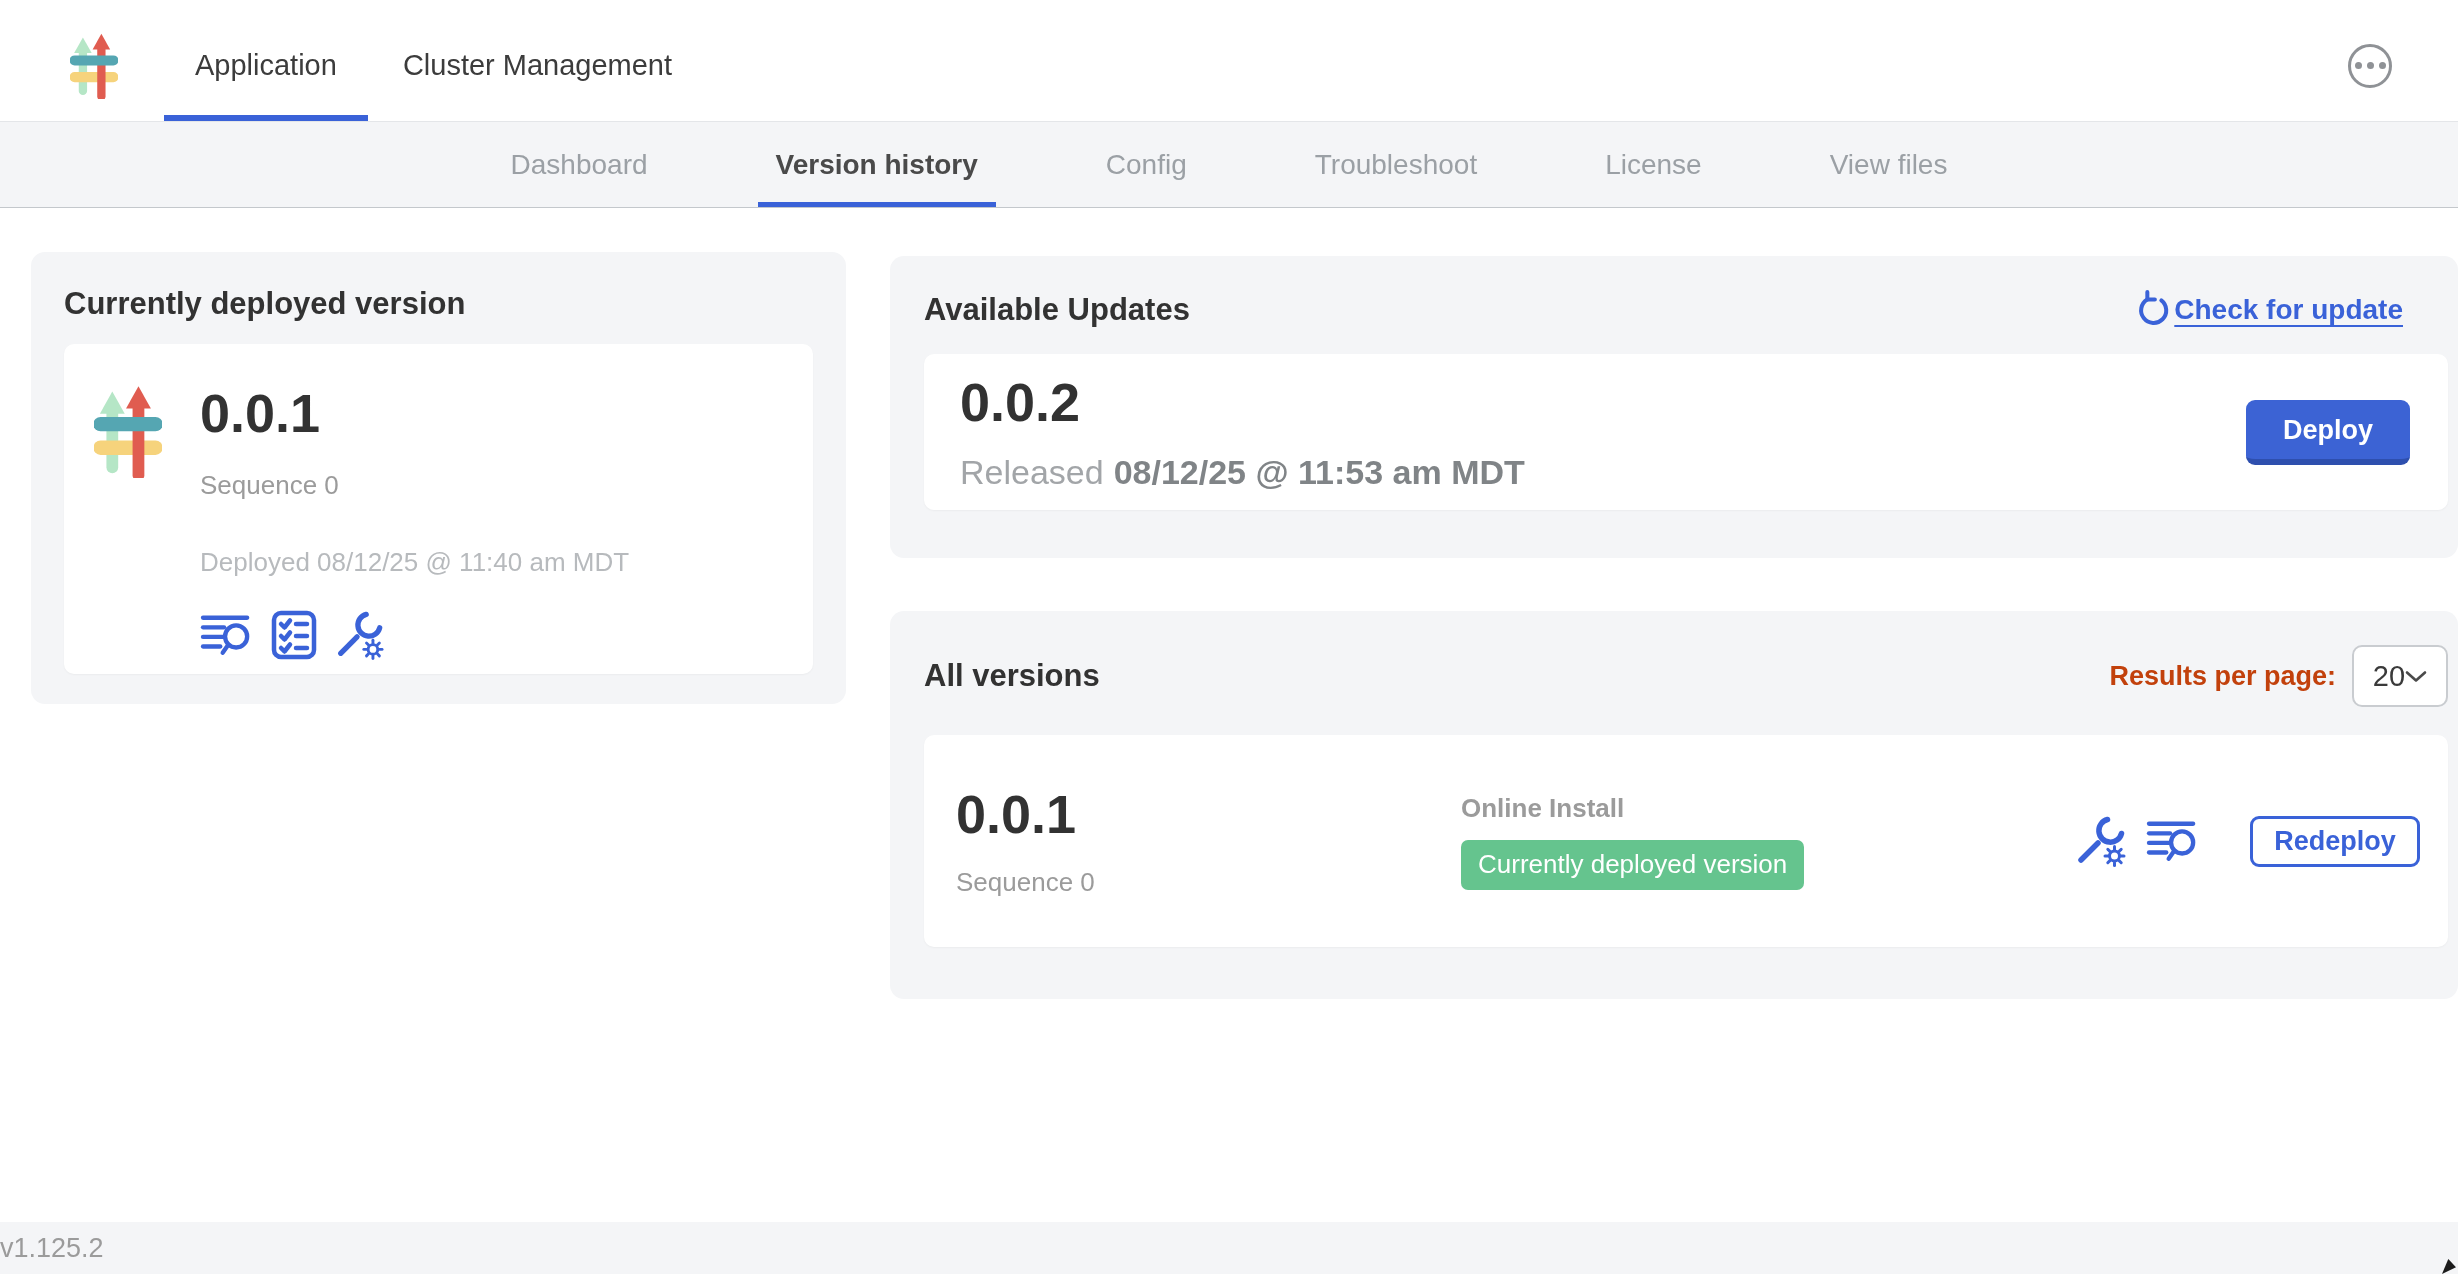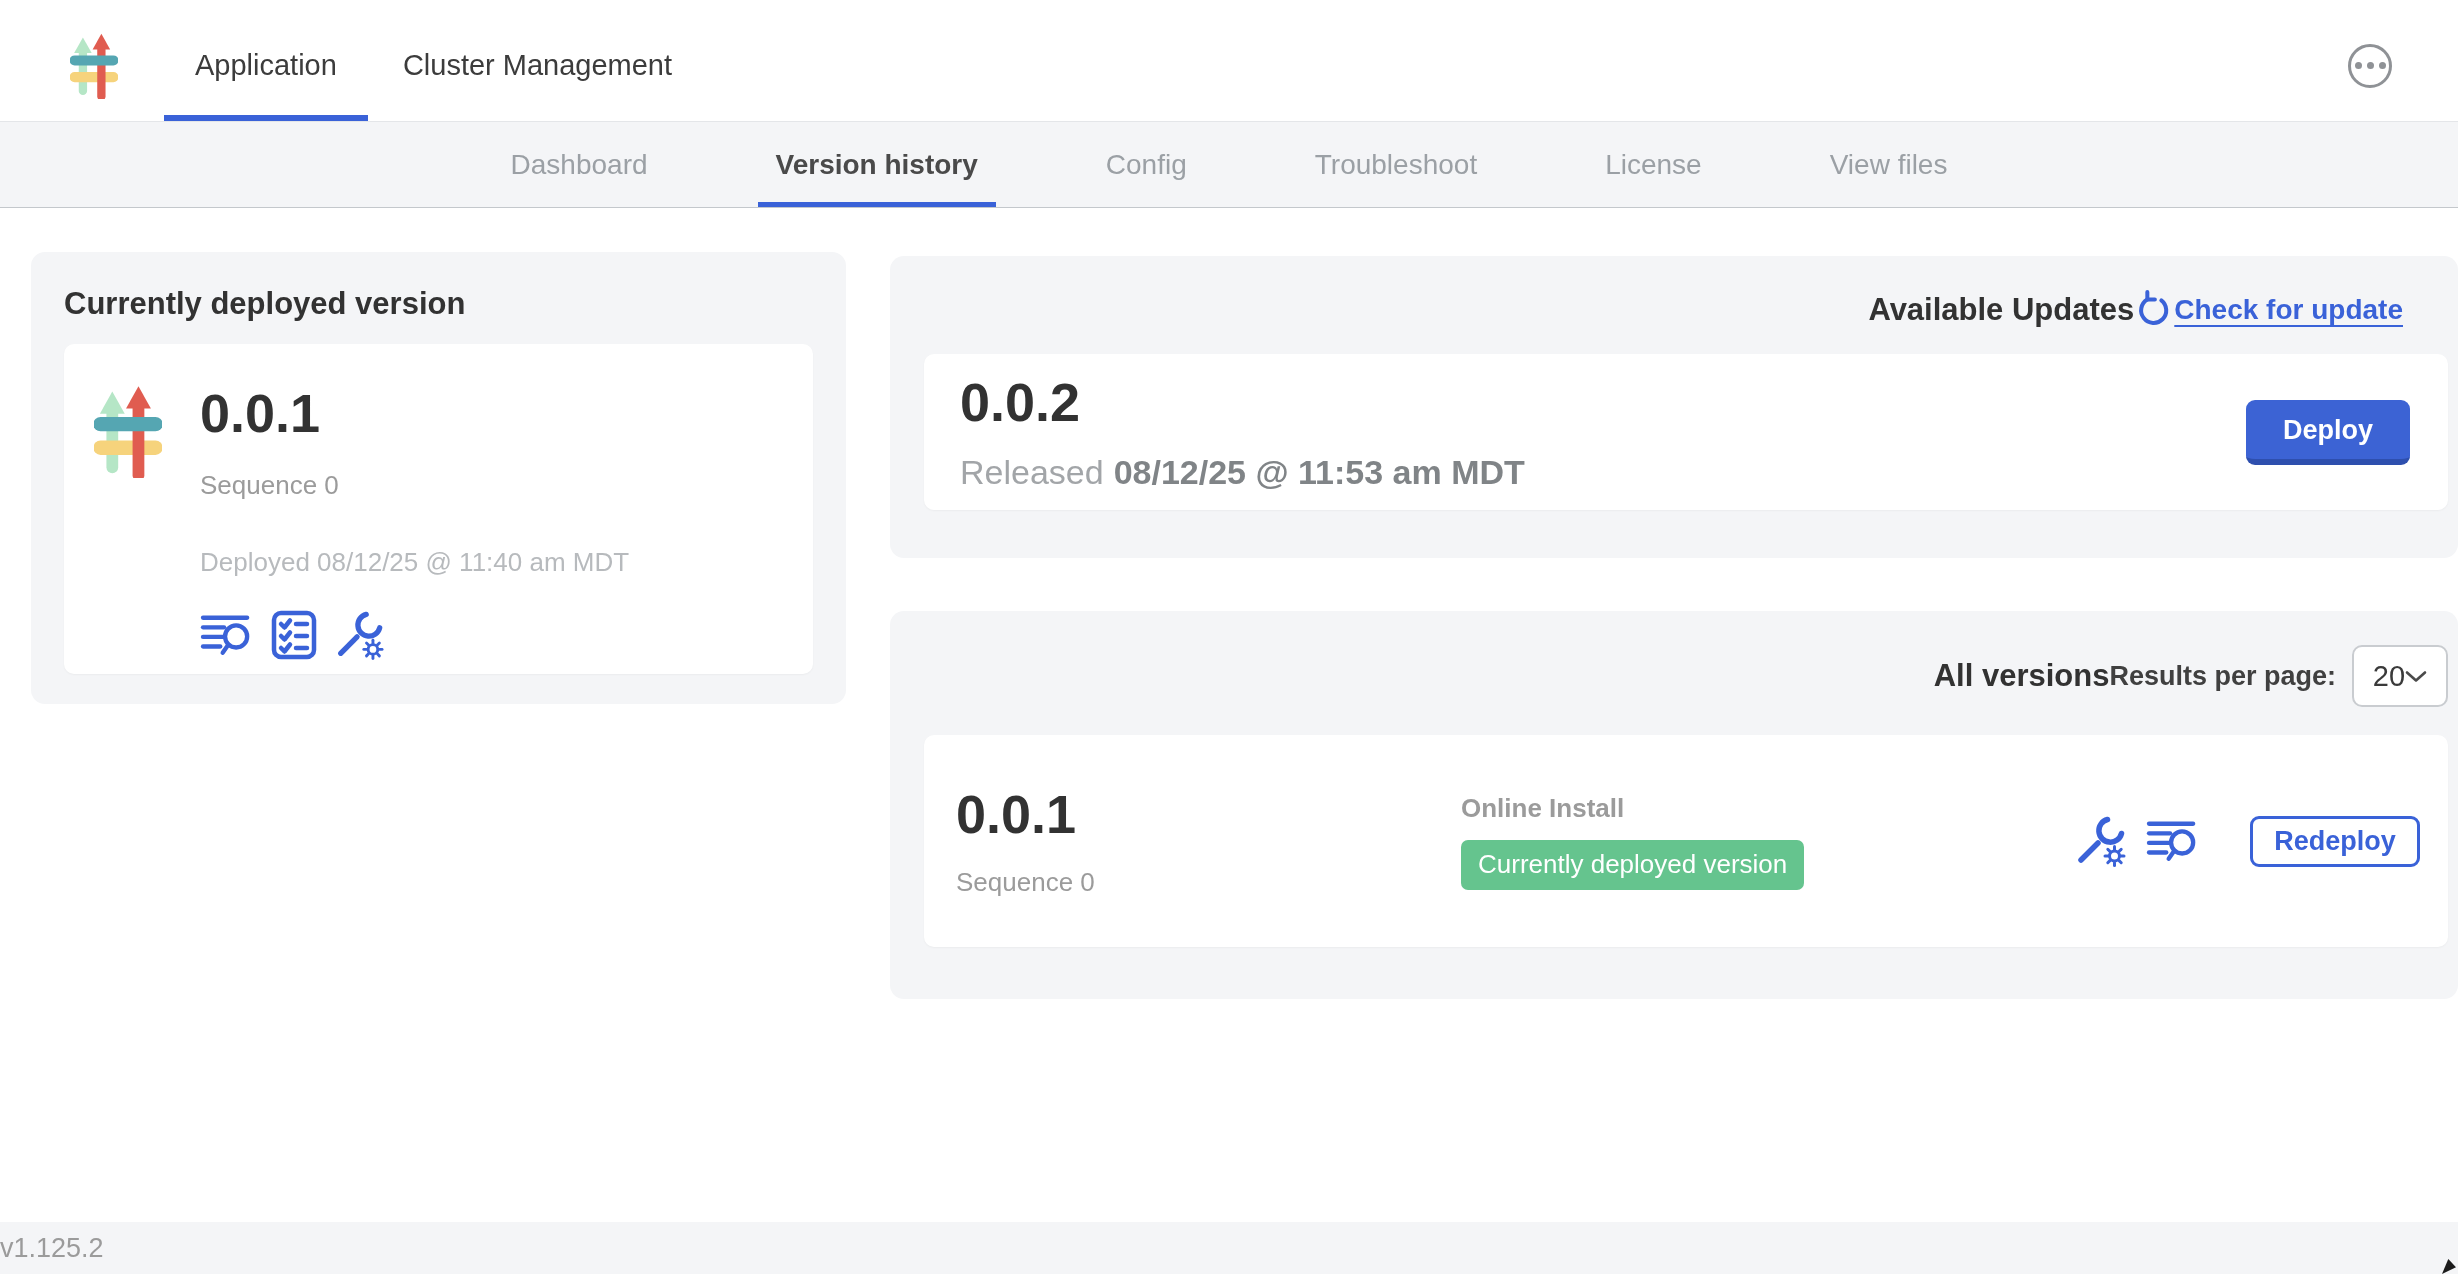--- a/index.html
+++ b/index.html
@@ -58,40 +58,40 @@
   .big-version{ font-size:54px; line-height:58px; font-weight:700; color:#323232; }
   .deployed-body .big-version{ margin-top:12px; }
   .seq-text{ margin-top:28px; font-size:26px; color:#9b9b9b; }
   .deployed-date{ margin-top:46px; font-size:26px; color:#b7babd; }
   .icon-row{ margin-top:32px; display:flex; align-items:center; gap:17px; }
   .icon-row svg, .row-icons svg { display:block; cursor:pointer; }
 
   
   .right-col{ flex:1; margin-left:44px; margin-top:48px; }
   .updates-card{ padding:34px 10px 48px 34px; }
-  .card-head{ display:flex; align-items:center; justify-content:flex-end; }
+  .card-head{ display:flex; align-items:center; justify-content:space-between; }
   .check-link{ display:flex; align-items:center; margin-right:45px; cursor:pointer; }
   .check-link span{
     font-size:28px; font-weight:700; color:#3a62d8; text-decoration:underline;
     text-underline-offset:6px;
   }
   .update-inner{ margin-top:24px; height:156px; display:flex; align-items:center;
     justify-content:space-between; padding:0 38px 0 36px; }
   .released-line{ margin-top:22px; font-size:34px; }
   .released-prefix{ color:#a2a5a8; margin-right:10px; }
   .released-date{ color:#808487; font-weight:700; }
   .deploy-btn{
     background:#3c63d4; border:none; border-bottom:6px solid #2e4fae; border-radius:9px;
     color:#fff; font-weight:700; font-size:27px; font-family:inherit;
     padding:15px 37px 13px 37px; cursor:pointer;
   }
 
   .versions-card{ margin-top:53px; padding:34px 10px 52px 34px; }
   .rpp{ display:flex; align-items:center; gap:16px; }
-  .rpp-label{ font-size:27px; font-weight:700; color:#404040; }
+  .rpp-label{ font-size:27px; font-weight:700; color:#c2410c; }
   .rpp-select{
     width:96px; height:62px; background:#fff; border:2px solid #c9ccd0; border-radius:10px;
     display:flex; align-items:center; justify-content:center; 
     font-size:29px; color:#3a3a3a; cursor:pointer;
   }
   .version-row{ margin-top:28px; height:212px; display:flex; align-items:center;
     padding:0 28px 0 32px; }
   .vr-col1{ width:505px; flex-shrink:0; }
   .vr-col1 .seq-text{ margin-top:24px; }
   .vr-col2{ flex:1; }

